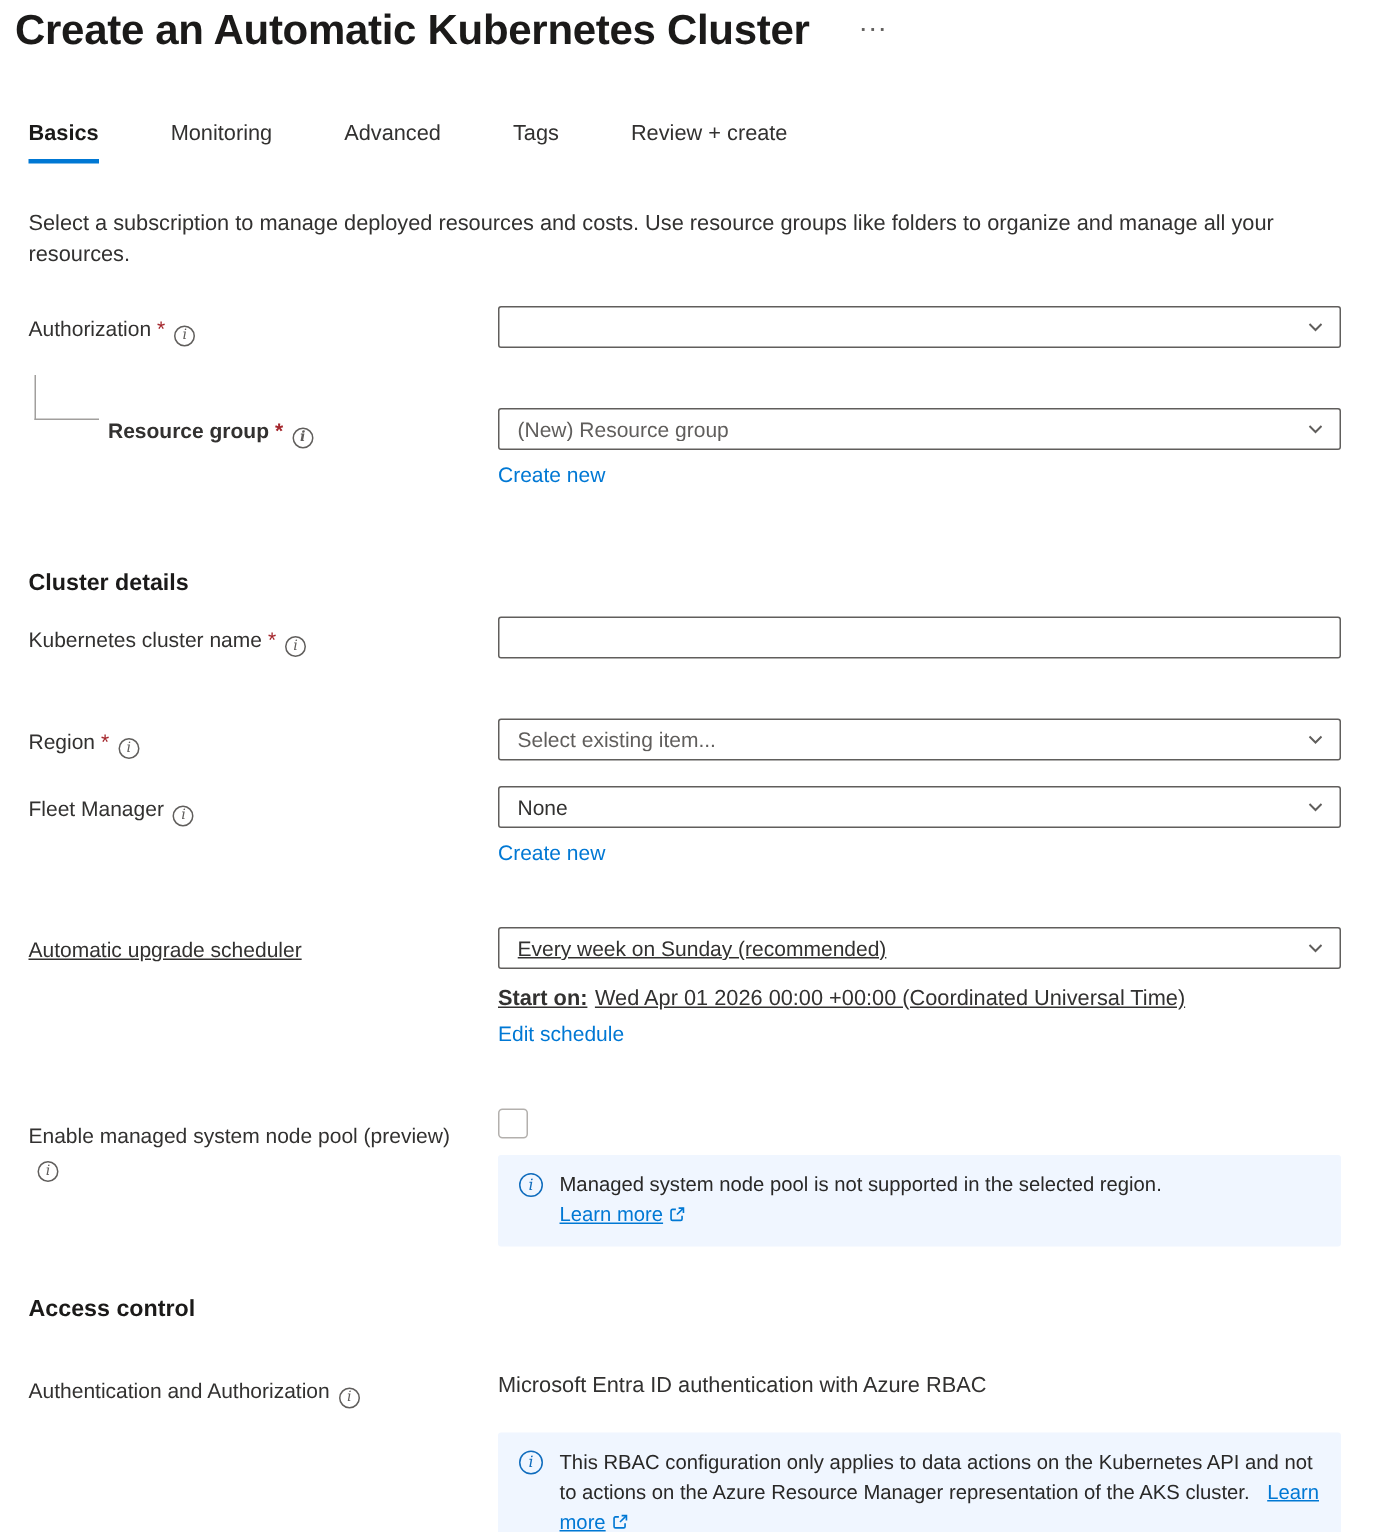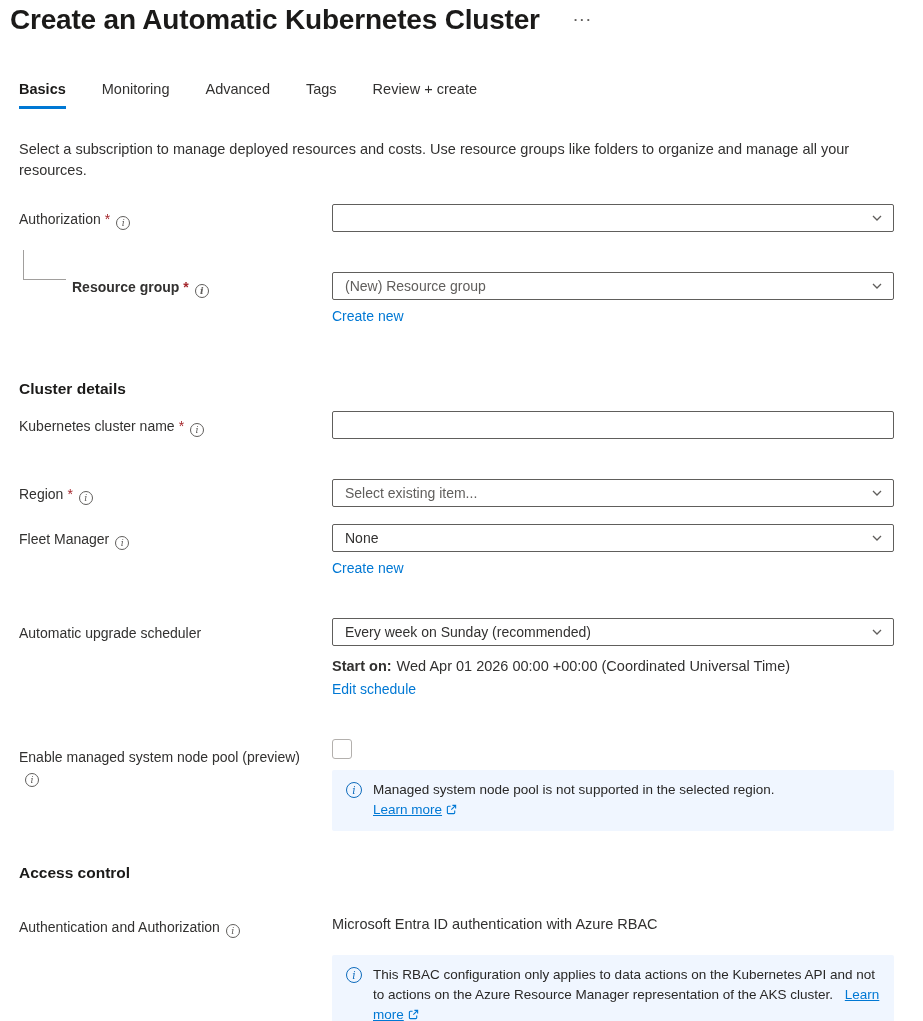--- a/index.html
+++ b/index.html
@@ -19,21 +19,21 @@
     font-size: 28px; line-height: 30px; font-weight: 700; color: #1b1a19;
     letter-spacing: -0.2px;
   }
   .more-options {
     margin-left: 34px; color: #605e5c; font-weight: 700; font-size: 13px;
     letter-spacing: 2px; background: none; border: none; cursor: pointer;
     line-height: 30px;
   }
 
   
-  .tabs { display: flex; gap: 36px; margin-top: 46px; }
+  .tabs { display: flex; gap: 48px; margin-top: 46px; }
   .tab {
     font-size: 14.5px; color: #323130; padding-bottom: 9px;
     border-bottom: 3px solid transparent; cursor: pointer; background: none;
   }
   .tab.active { font-weight: 700; color: #1b1a19; border-bottom-color: #0078d4; }
 
   
   .intro { margin-top: 30px; font-size: 14.5px; line-height: 21px; max-width: 872px; color: #323130; }
 
   
@@ -106,21 +106,21 @@
   
   .static-value { padding-top: 4px; font-size: 14.5px; color: #323130; }
 
   
   .mt-sub { margin-top: 23px; }
   .mt-rg { margin-top: 40px; }
   .mt-clusterdetails { margin-top: 56px; }
   .mt-name { margin-top: 13px; }
   .mt-region { margin-top: 40px; }
   .mt-fleet { margin-top: 17px; }
-  .mt-upgrade { margin-top: 42px; }
+  .mt-upgrade { margin-top: 42px; text-decoration: underline; }
   .mt-nodepool { margin-top: 42px; }
   .mt-banner1 { margin-top: 11px; }
   .mt-access { margin-top: 33px; }
   .mt-auth { margin-top: 30px; }
   .mt-banner2 { margin-top: 23px; }
 </style>
 </head>
 <body>
 
 <div class="container">

